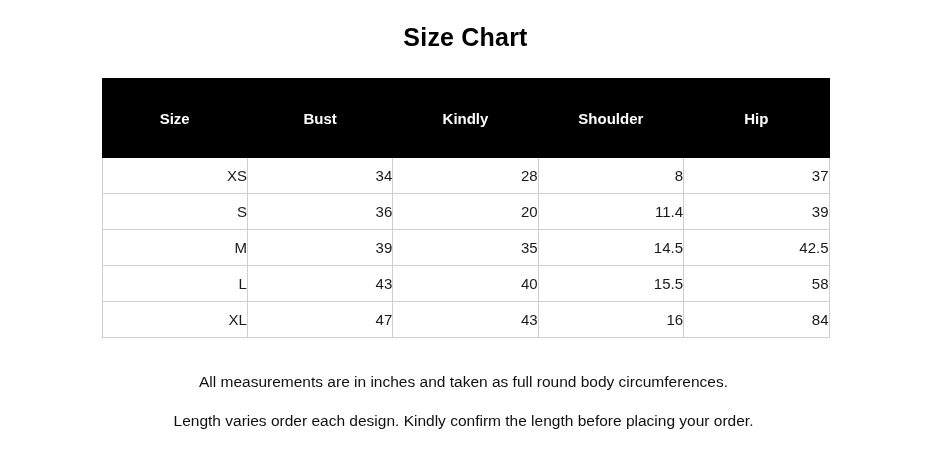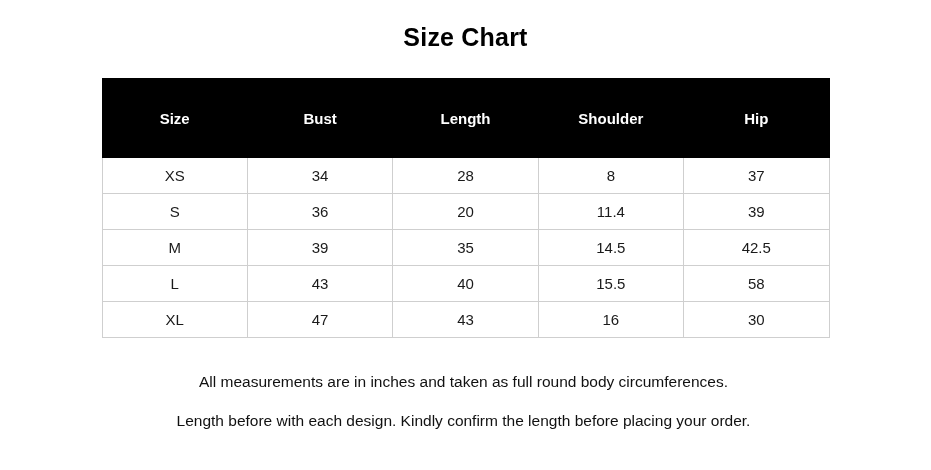--- a/index.html
+++ b/index.html
@@ -46,21 +46,21 @@
     text-align: center;
     height: 46px;
     padding: 16px;
     border: 1px solid #000000;
   }
   table.size-chart tbody td {
     background: #ffffff;
     color: #1a1a1a;
     font-size: 15px;
     font-weight: normal;
-    text-align: center;
+    text-align: right;
     height: 35px;
     padding: 0;
     border: 1px solid #cfcfcf;
   }
   table.size-chart tbody td:first-child,
   table.size-chart thead th:first-child {
     border-left: 1px solid #cfcfcf;
   }
   table.size-chart thead th:first-child {
     border-left: 1px solid #000000;
@@ -82,21 +82,21 @@
 <div class="page">
 
   <h1 class="title">Size Chart</h1>
 
   <div class="table-wrap">
     <table class="size-chart">
       <thead>
         <tr>
           <th>Size</th>
           <th>Bust</th>
-          <th>Length</th>
+          <th>Kindly</th>
           <th>Shoulder</th>
           <th>Hip</th>
         </tr>
       </thead>
       <tbody>
         <tr>
           <td>XS</td>
           <td>34</td>
           <td>28</td>
           <td>8</td>
@@ -121,24 +121,24 @@
           <td>43</td>
           <td>40</td>
           <td>15.5</td>
           <td>58</td>
         </tr>
         <tr>
           <td>XL</td>
           <td>47</td>
           <td>43</td>
           <td>16</td>
-          <td>30</td>
+          <td>84</td>
         </tr>
       </tbody>
     </table>
   </div>
 
   <div class="notes">
     <p class="note-line">All measurements are in inches and taken as full round body circumferences.</p>
-    <p class="note-line">Length before with each design. Kindly confirm the length before placing your order.</p>
+    <p class="note-line">Length varies order each design. Kindly confirm the length before placing your order.</p>
   </div>
 
 </div>
 
 </body></html>

